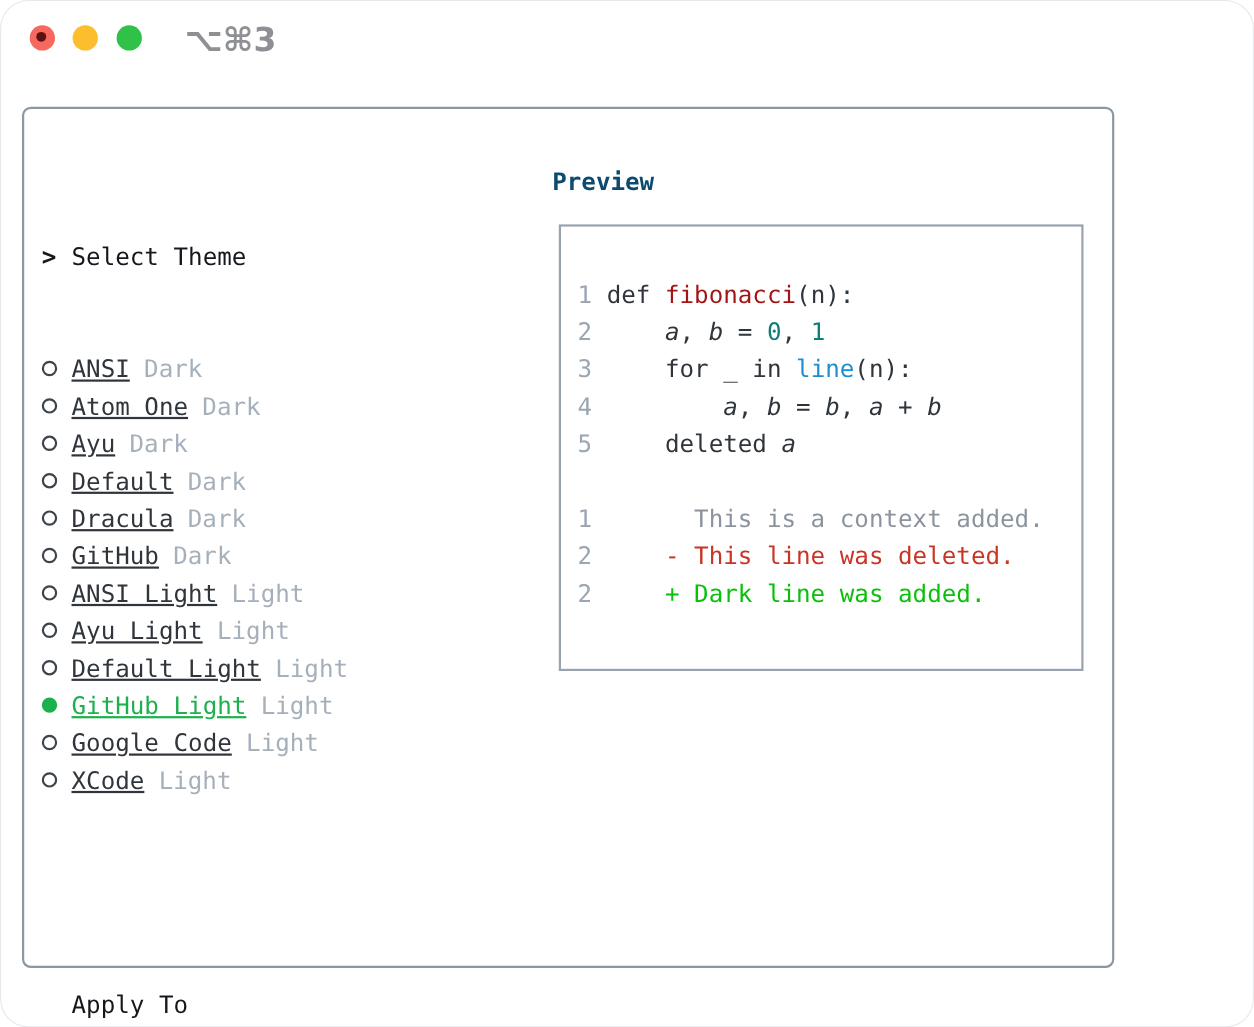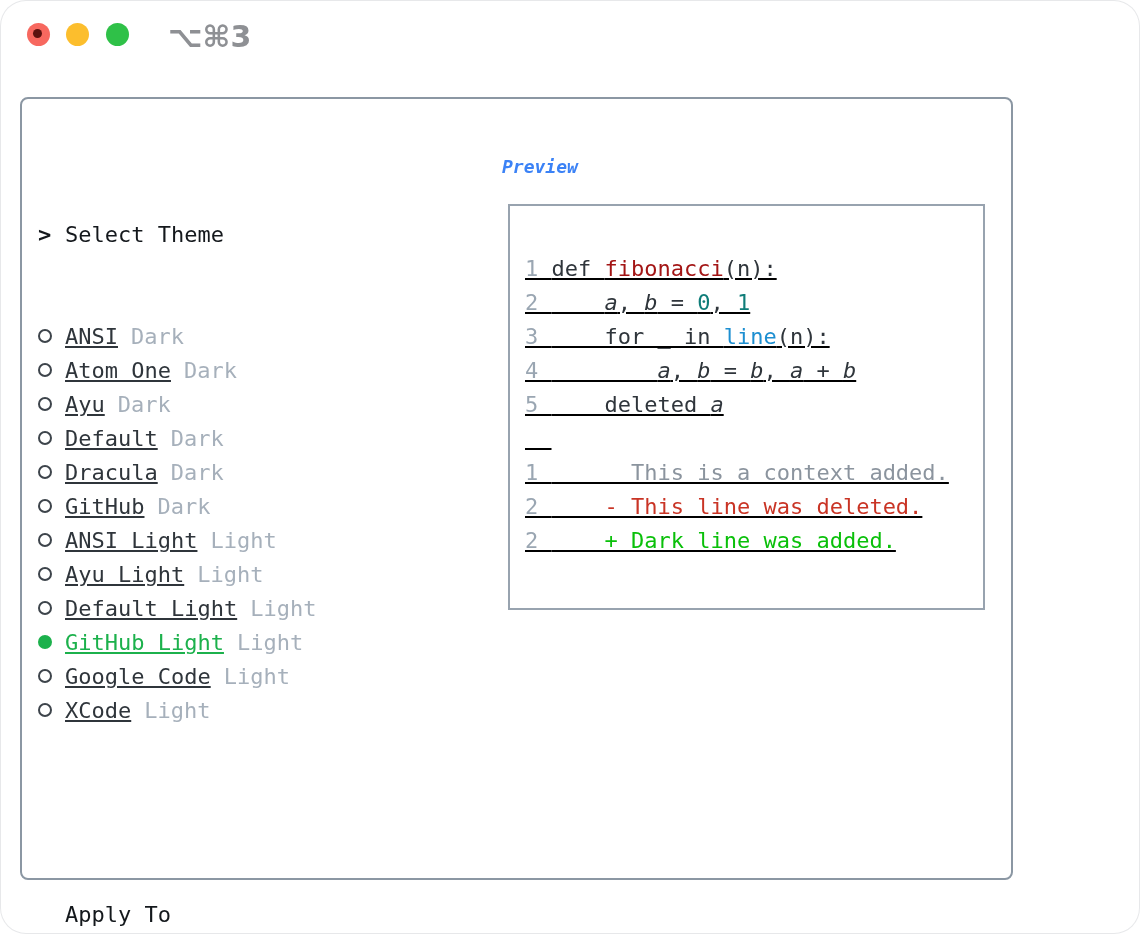--- a/index.html
+++ b/index.html
@@ -50,28 +50,28 @@
   }
   .circle.selected { background:#1cb14c; border-color:#1cb14c; }
   .item-name { color:#2f353b;text-decoration:underline; }
   .item-name.selected { color:#1cb14c; }
   .item-variant { color:#a6b0bb; margin-left:13px; }
   .spacer-row { height:34px; }
 
   
   .preview-title {
     position:absolute; left:480px; top:51px; height:34px; line-height:34px;
-    font-size:18px; font-weight:bold; color:#3b82f6;font-style:italic;
+    font-size:22px; font-weight:bold; color:#0c4a6e;
   }
   .preview-box {
     position:absolute; left:486px; top:105px; width:477px; height:406px;
     border:2px solid #98a3af; background:#ffffff;
   }
   .code-area { padding:46px 0 0 15px; font-size:22px; line-height:34px; }
-  .code-line { height:34px; white-space:pre;text-decoration:underline; }
+  .code-line { height:34px; white-space:pre; }
   .ln { color:#9aa6b2; }
   .t-plain   { color:#2f353b; }
   .t-var     { color:#2f353b; font-style:italic; }
   .t-fn      { color:#a31515; }
   .t-builtin { color:#1d8fd1; }
   .t-num     { color:#0f7d79; }
   .t-ctx     { color:#8b949e; }
   .t-del     { color:#c93425; }
   .t-add     { color:#0ac00a; }
 </style>

